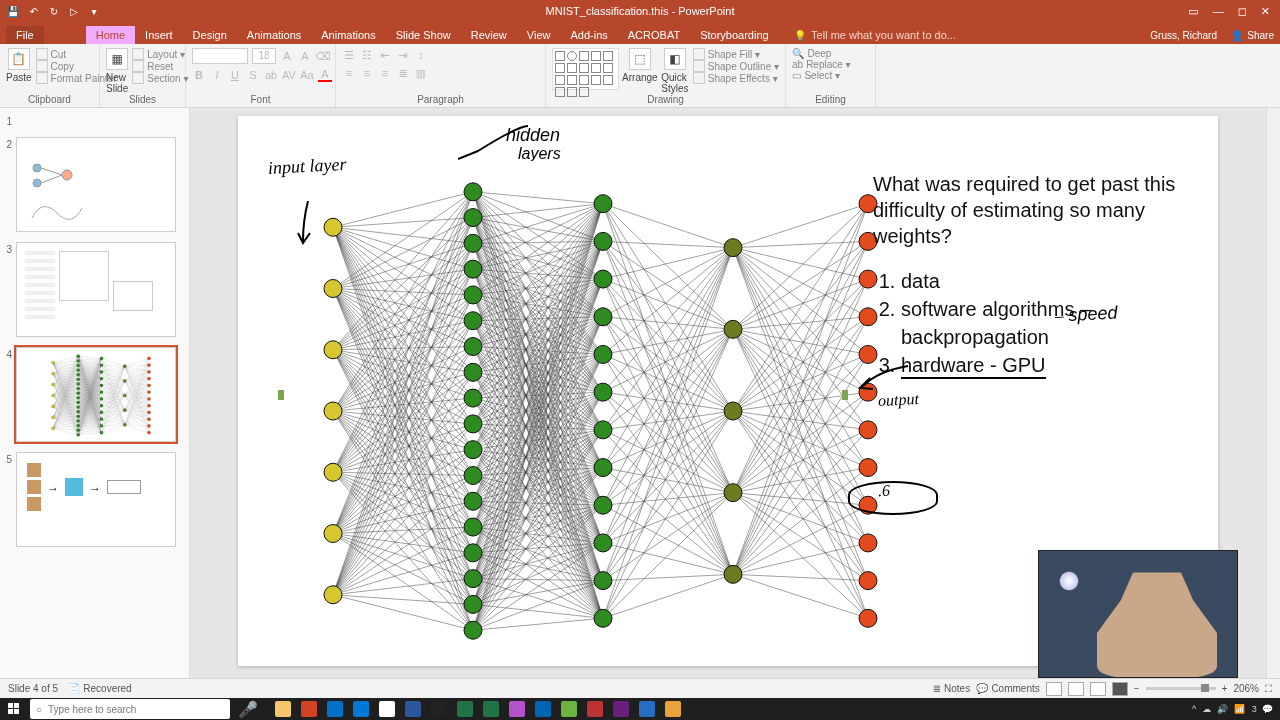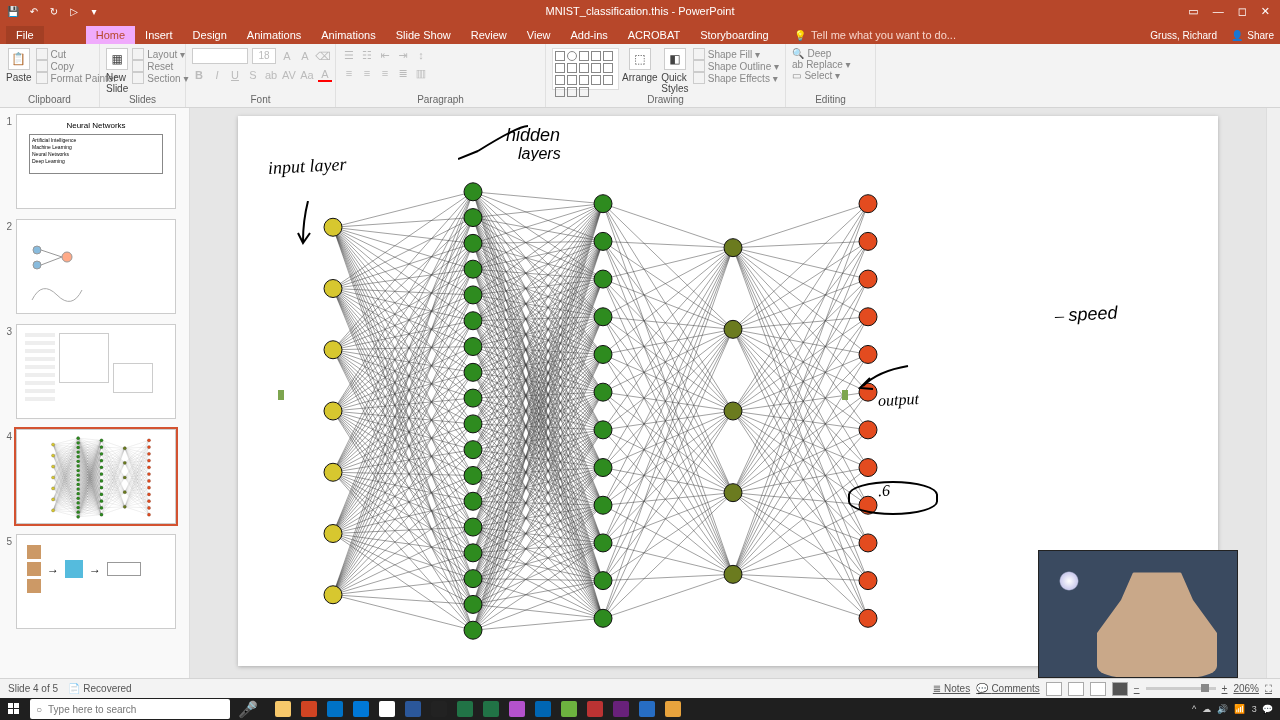--- a/index.html
+++ b/index.html
@@ -48,21 +48,21 @@
 .thumb.selected { outline: 2px solid #d35230; outline-offset: 0; }
 .thumb-title { text-align:center; font-size:8px; padding-top:6px;}
 .thumb-box { border:1px solid #888; margin:4px 12px; height:40px; padding:2px; font-size:5px; line-height:7px;}
 
 .editor { flex: 1; display: flex; align-items: flex-start; justify-content: center; padding: 8px 24px; position: relative;}
 .slide { width: 980px; height: 550px; background: #fff; box-shadow: 0 1px 4px rgba(0,0,0,0.25); position: relative; overflow:hidden;}
 .vscroll { width:14px; background:#f0f0f0; border-left:1px solid #ddd;}
 
 
 .status-bar { height: 20px; background: #f3f3f3; border-top: 1px solid #d4d4d4; display: flex; align-items: center; font-size: 10px; color: #555; padding: 0 8px; gap:10px;}
-.status-right { margin-left:auto; display:flex; align-items:center; gap:6px;text-decoration:underline;}
+.status-right { margin-left:auto; display:flex; align-items:center; gap:6px;}
 .view-btn { width:16px; height:14px; border:1px solid #aaa; background:#fff;}
 .zoom-track { width:70px; height:3px; background:#ccc; position:relative;}
 .zoom-thumb { position:absolute; left:55px; top:-3px; width:8px; height:8px; background:#888;}
 
 
 .taskbar { height: 22px; background: #1f1f1f; display: flex; align-items: center; gap: 2px; padding-right: 6px;}
 .start { width: 28px; height: 22px; display: flex; align-items: center; justify-content: center; color:#fff;}
 .start svg { width:12px; height:12px;}
 .search-box { width: 200px; height: 20px; background: #fff; color:#777; font-size:10px; display:flex; align-items:center; padding-left:6px; gap:6px; border-radius:2px;}
 .task-icons { display:flex; gap:4px; margin-left:6px;}
@@ -289,24 +289,20 @@
     </div>
       </div>
     <div class="group-label">Editing</div>
   </div>
 </div>
 
 <div class="work-area">
   <div class="slide-panel" id="thumbs">
       <div class="thumb-wrap">
         <div class="thumb-num">1</div>
-        <div class="thumb">
-          <div class="thumb-title">Neural Networks</div>
-          <div class="thumb-box">Artificial Intelligence<br>  Machine Learning<br>    Neural Networks<br>      Deep Learning</div>
-        </div>
       </div>
       <div class="thumb-wrap">
         <div class="thumb-num">2</div>
         <div class="thumb"><svg width="160" height="95">
             <g stroke="#999" fill="none">
               <circle cx="20" cy="30" r="4" fill="#8bd"></circle>
               <circle cx="20" cy="45" r="4" fill="#8bd"></circle>
               <circle cx="50" cy="37" r="5" fill="#fa8"></circle>
               <line x1="24" y1="30" x2="45" y2="37"></line>
               <line x1="24" y1="45" x2="45" y2="37"></line>
@@ -1382,20 +1378,28 @@
           <circle cx="595" cy="208.46153846153845" r="9" fill="#e34b1f" stroke="#111" stroke-width="1"></circle>
           <circle cx="595" cy="246.15384615384616" r="9" fill="#e34b1f" stroke="#111" stroke-width="1"></circle>
           <circle cx="595" cy="283.84615384615387" r="9" fill="#e34b1f" stroke="#111" stroke-width="1"></circle>
           <circle cx="595" cy="321.53846153846155" r="9" fill="#e34b1f" stroke="#111" stroke-width="1"></circle>
           <circle cx="595" cy="359.2307692307692" r="9" fill="#e34b1f" stroke="#111" stroke-width="1"></circle>
           <circle cx="595" cy="396.9230769230769" r="9" fill="#e34b1f" stroke="#111" stroke-width="1"></circle>
           <circle cx="595" cy="434.61538461538464" r="9" fill="#e34b1f" stroke="#111" stroke-width="1"></circle>
           <circle cx="595" cy="472.3076923076923" r="9" fill="#e34b1f" stroke="#111" stroke-width="1"></circle>
         </svg>
 
+      <div class="question-block">
+        <div class="q">What was required to get past this difficulty of estimating so many weights?</div>
+        <ol>
+          <li>data</li>
+          <li>software algorithms – backpropagation</li>
+          <li class="under"><span>hardware - GPU</span></li>
+        </ol>
+      </div>
 
       <div class="ink" style="left:30px; top:40px;">input
 layer</div>
       <div class="ink" style="left:245px; top:5px;"></div>
       <svg style="position:absolute; left:220px; top:5px; width:160px; height:40px;">
           <path d="M20 30 L0 38 M20 30 Q60 5 70 5" stroke="#000" stroke-width="2" fill="none"></path>
           <text x="48" y="20" font-family="Segoe Script" font-size="18" font-style="italic">hidden</text>
           <text x="60" y="38" font-family="Segoe Script" font-size="16" font-style="italic">layers</text>
         </svg>
       <svg style="position:absolute; left:50px; top:85px; width:40px; height:50px;">

